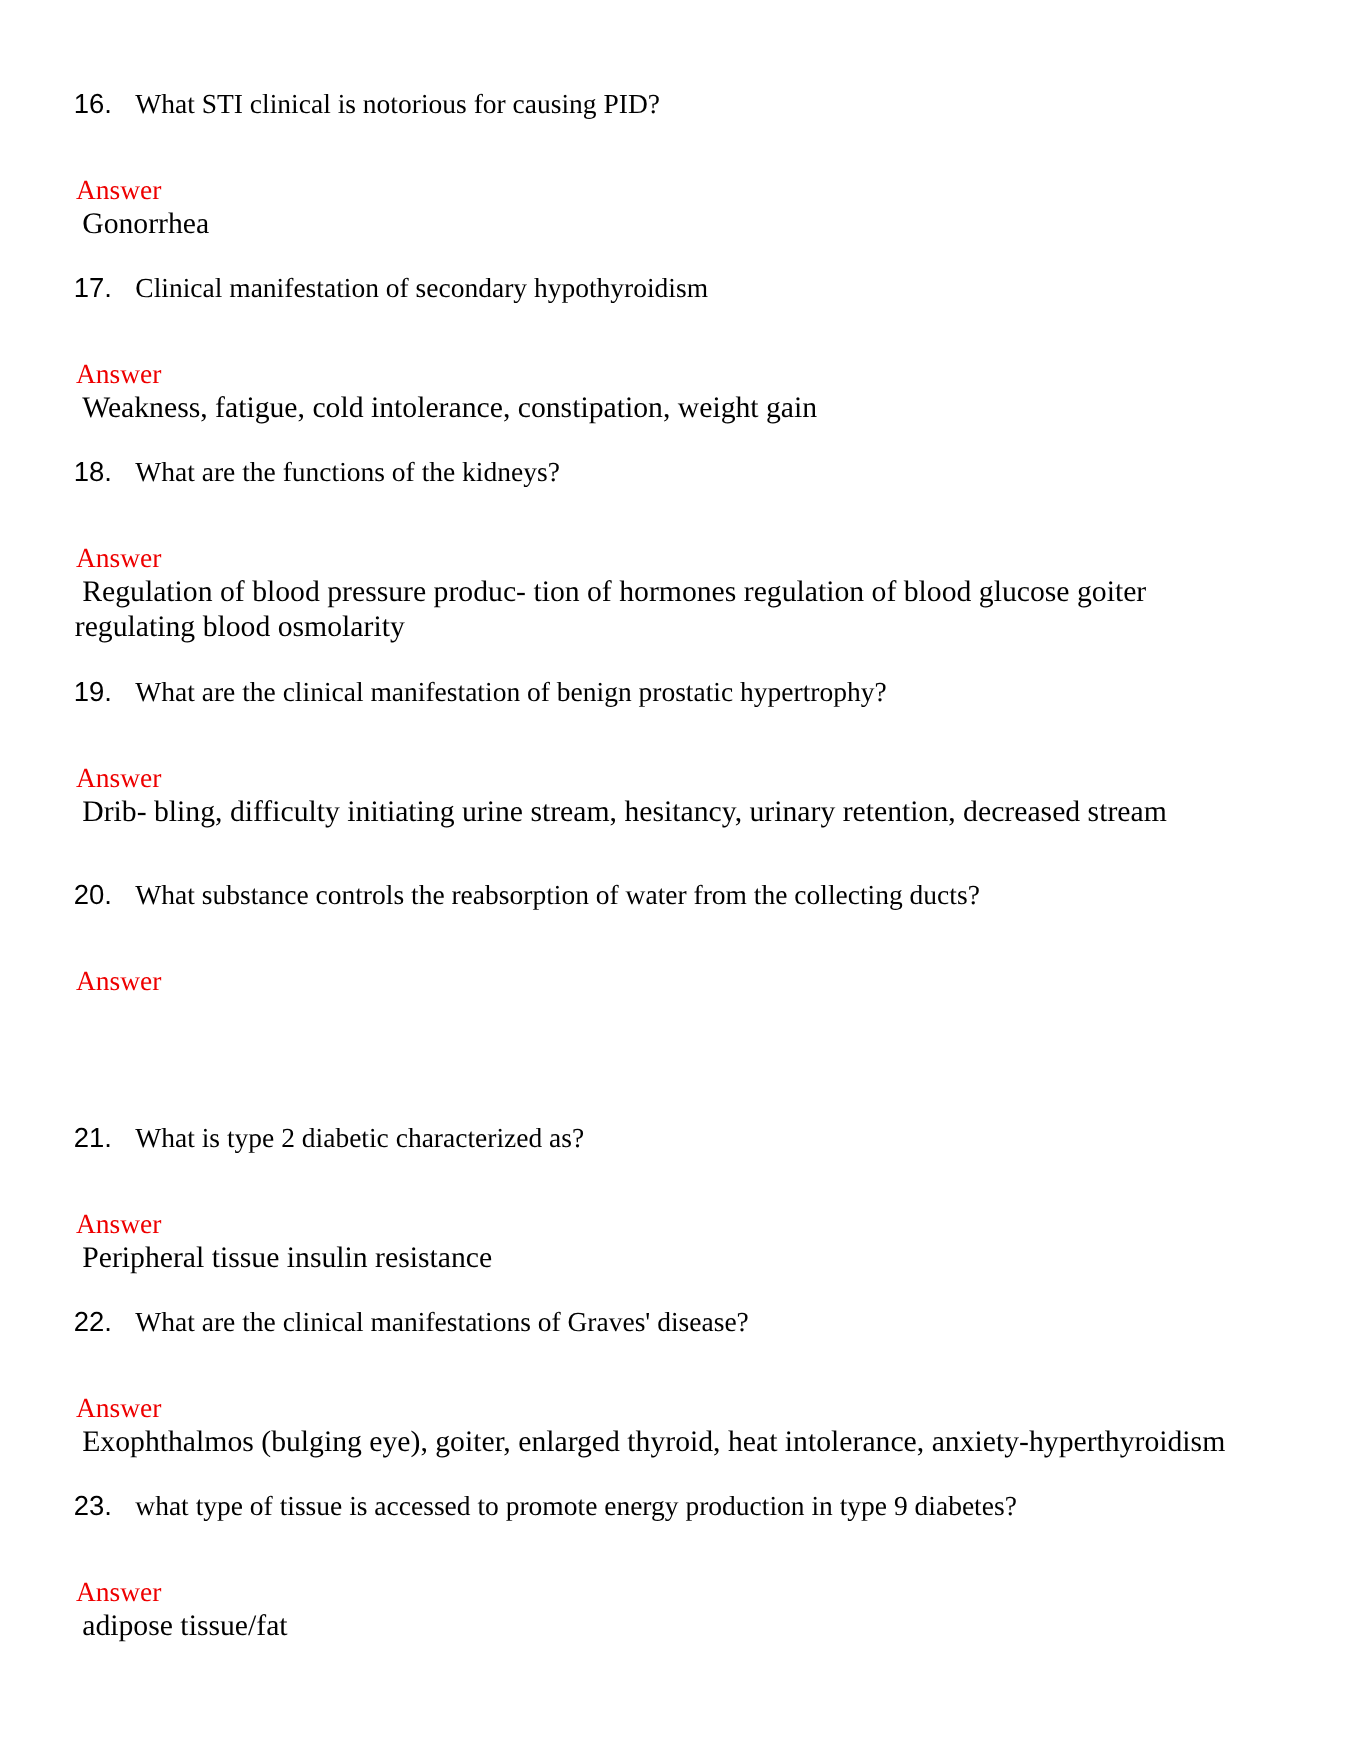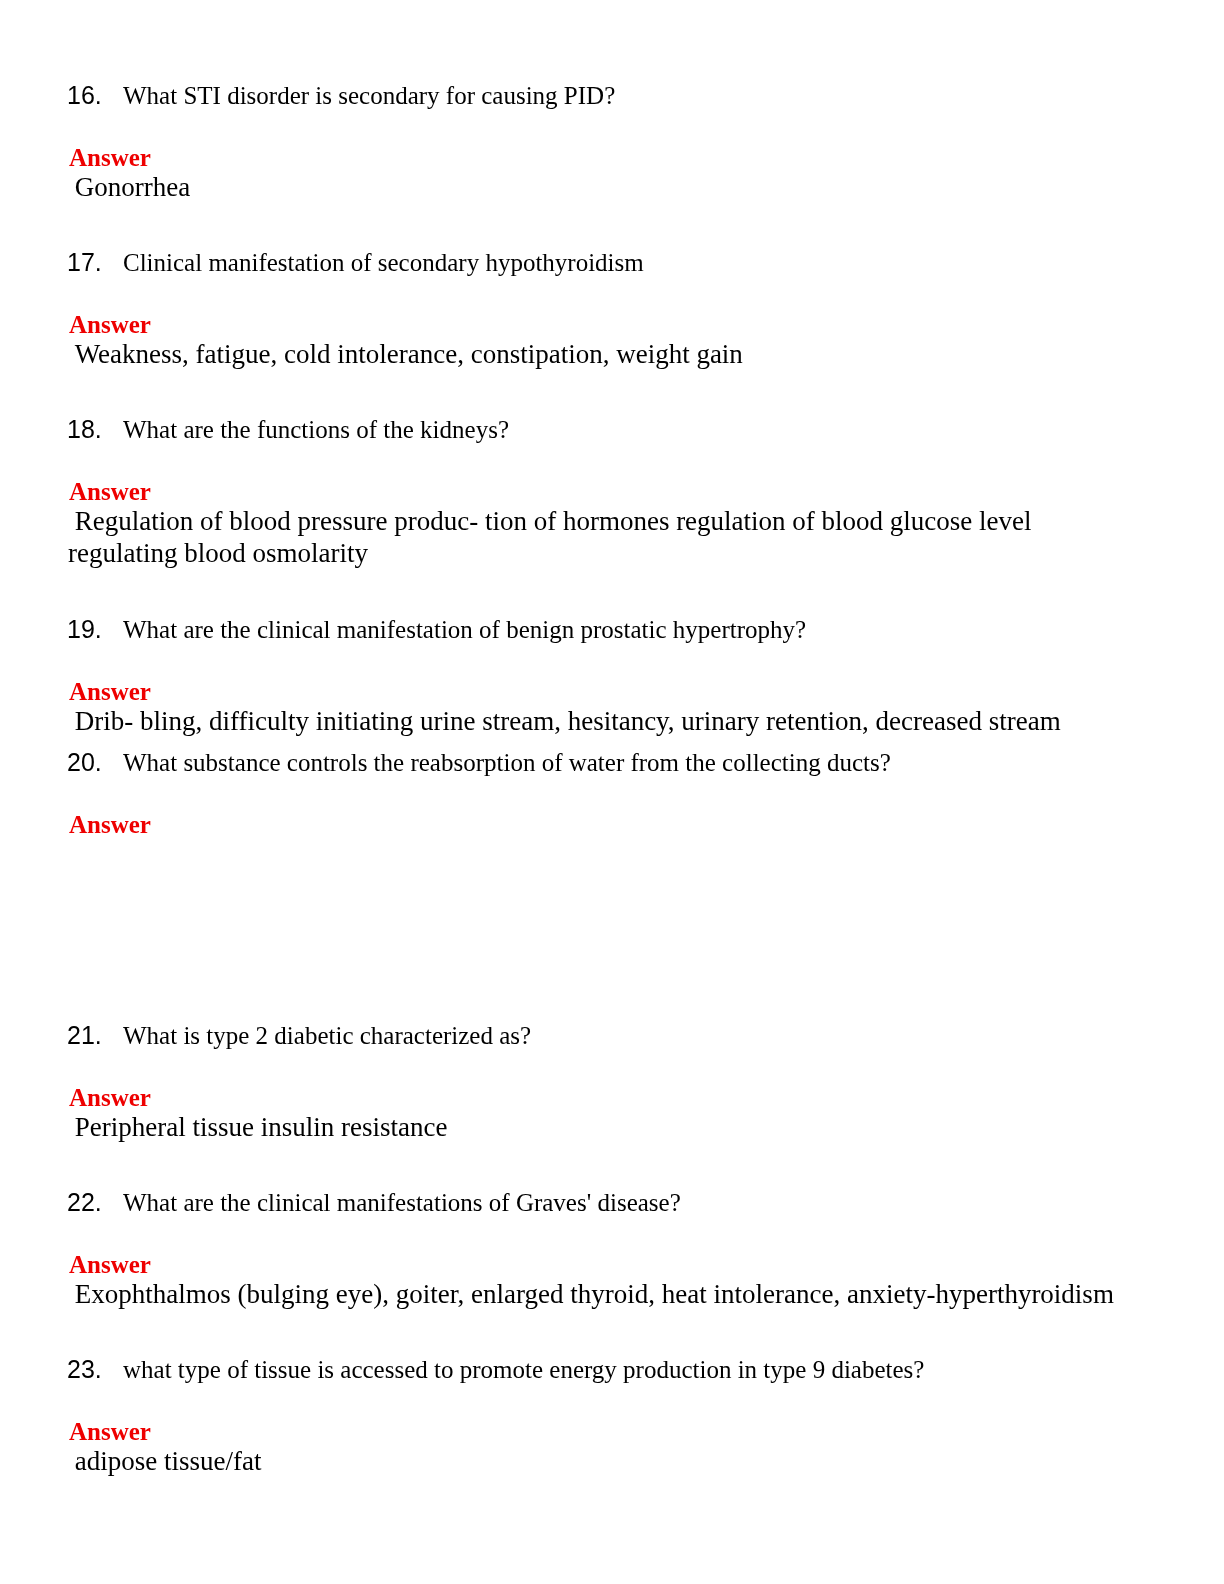--- a/index.html
+++ b/index.html
@@ -33,67 +33,67 @@
     font-family: "Liberation Sans", sans-serif;
     font-size: 25px;
     color: #000000;
   }
   .q-text {
     font-family: "Liberation Serif", serif;
     font-size: 25px;
     color: #000000;
   }
   .a-label {
-    margin-top: 30px;
+    margin-top: 46px;
     margin-left: 2px;
     font-family: "Liberation Serif", serif;
-    font-weight: bold;
+    font-weight: normal;
     font-size: 25px;
     line-height: 32px;
     color: #ee0000;
   }
   .a-text {
     margin-top: -3px;
     margin-left: 1px;
     max-width: 1120px;
     font-family: "Liberation Serif", serif;
     font-size: 27px;
     line-height: 32px;
     color: #000000;
     white-space: pre-wrap;
   }
   
   .b0 { top: 79px; }
   .b1 { top: 246px; }
   .b2 { top: 413px; }
   .b3 { top: 613px; }
-  .b4 { top: 746px; }
+  .b4 { top: 798px; }
   .b5 { top: 1019px; }
   .b6 { top: 1186px; }
   .b7 { top: 1353px; }
 </style>
 </head>
 <body>
 
 <div class="qa-block b0">
-  <div class="q-row"><span class="q-num">16.</span><span class="q-text">What STI disorder is secondary for causing PID?</span></div>
+  <div class="q-row"><span class="q-num">16.</span><span class="q-text">What STI clinical is notorious for causing PID?</span></div>
   <div class="a-label">Answer</div>
   <div class="a-text"> Gonorrhea</div>
 </div>
 
 <div class="qa-block b1">
   <div class="q-row"><span class="q-num">17.</span><span class="q-text">Clinical manifestation of secondary hypothyroidism</span></div>
   <div class="a-label">Answer</div>
   <div class="a-text"> Weakness, fatigue, cold intolerance, constipation, weight gain</div>
 </div>
 
 <div class="qa-block b2">
   <div class="q-row"><span class="q-num">18.</span><span class="q-text">What are the functions of the kidneys?</span></div>
   <div class="a-label">Answer</div>
-  <div class="a-text"> Regulation of blood pressure produc- tion of hormones regulation of blood glucose level
+  <div class="a-text"> Regulation of blood pressure produc- tion of hormones regulation of blood glucose goiter
 regulating blood osmolarity</div>
 </div>
 
 <div class="qa-block b3">
   <div class="q-row"><span class="q-num">19.</span><span class="q-text">What are the clinical manifestation of benign prostatic hypertrophy?</span></div>
   <div class="a-label">Answer</div>
   <div class="a-text"> Drib- bling, difficulty initiating urine stream, hesitancy, urinary retention, decreased stream</div>
 </div>
 
 <div class="qa-block b4">

